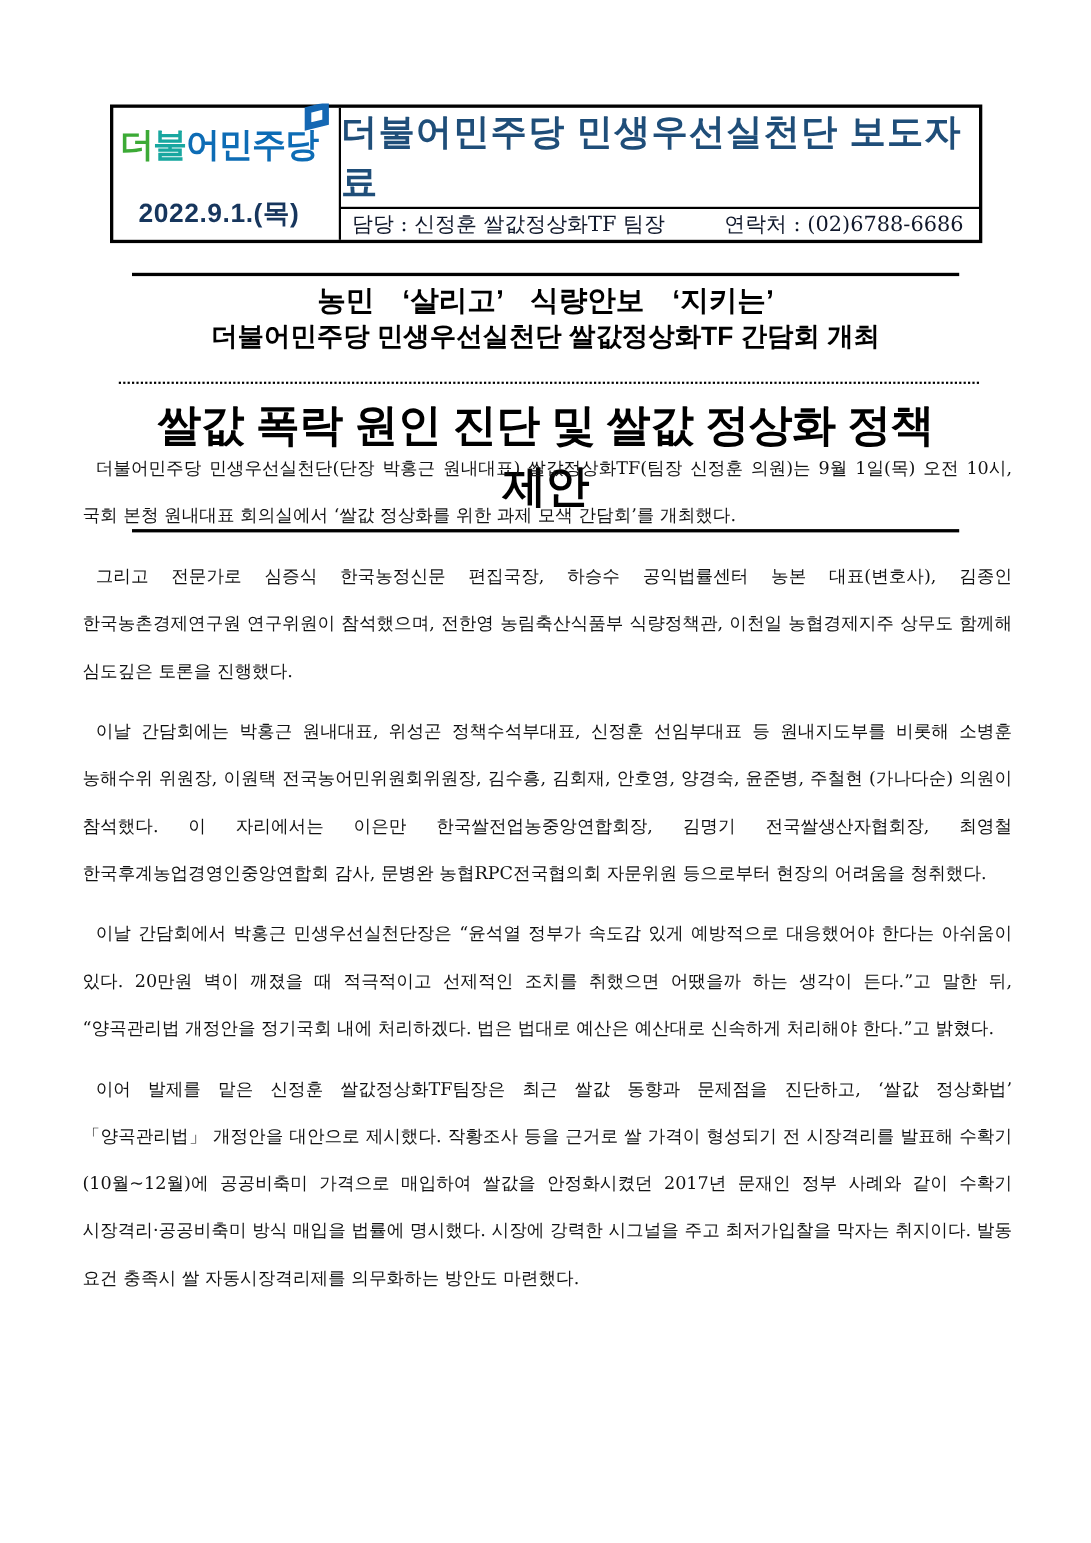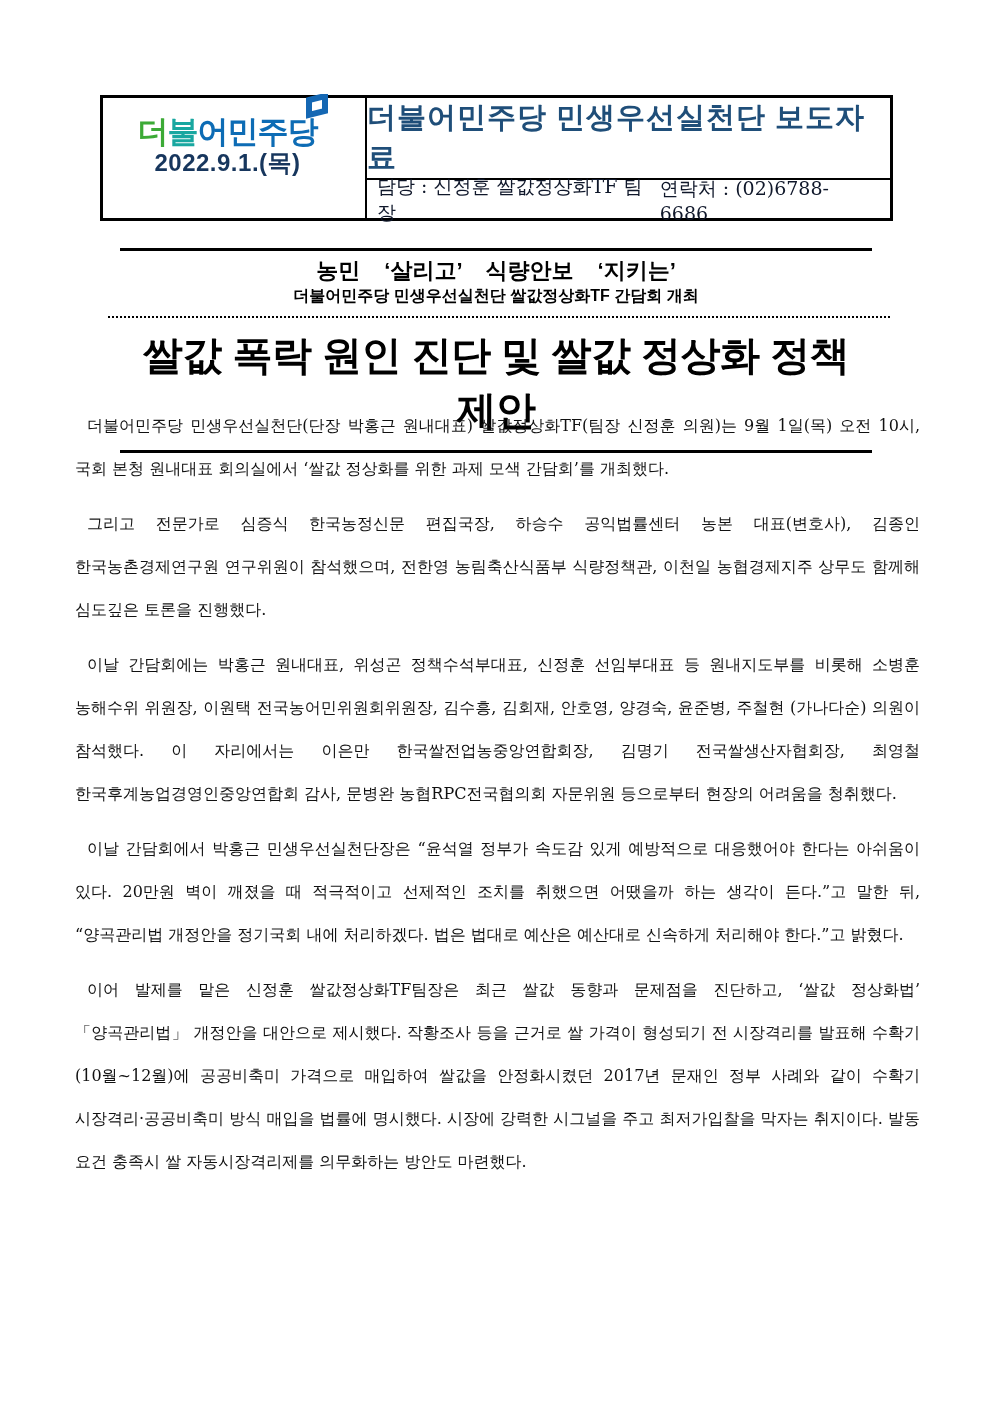--- a/index.html
+++ b/index.html
@@ -17,26 +17,26 @@
 
   
   .header-table {
     position: absolute;
     left: 100px; top: 95px;
     width: 793px; height: 126px;
     border: 3px solid #000;
     display: flex;
   }
   .header-left {
-    width: 264px;
+    width: 207px;
     border-right: 2px solid #000;
     display: flex;
     flex-direction: column;
     align-items: center;
-    justify-content: flex-start;
+    justify-content: space-between;
     padding: 10px 17px 8px 4px;
   }
   .logo-wrap { position: relative; margin-top: 8px; }
   .logo-text {
     font-family: "Liberation Sans", sans-serif;
     font-weight: bold;
     font-size: 31px;
     letter-spacing: -1px;
     line-height: 1;
     white-space: nowrap;
@@ -56,21 +56,21 @@
   .header-title-cell {
     flex: 1;
     border-bottom: 2px solid #000;
     display: flex;
     align-items: center;
     justify-content: center;
   }
   .header-title {
     font-family: "Liberation Sans", sans-serif;
     font-weight: bold;
-    font-size: 29px;
+    font-size: 33px;
     letter-spacing: 1px;
   }
   .header-contact-cell {
     height: 39px;
     display: flex;
     align-items: center;
     justify-content: space-between;
     padding: 0 14px 0 10px;
     font-size: 19px;
     font-family: "DejaVu Serif", serif;
@@ -83,30 +83,30 @@
     left: 120px; top: 248px;
     width: 752px;
     border-top: 3px solid #000;
     border-bottom: 3px solid #000;
     text-align: center;
     font-family: "Liberation Sans", sans-serif;
     color: #000;
   }
   .headline-sub1 {
     margin-top: 6px;
-    font-size: 22px;
+    font-size: 26px;
     font-weight: bold;
     word-spacing: 18px;
     line-height: 1.3;
   }
   .headline-sub2 {
-    font-size: 16px;
+    font-size: 24px;
     font-weight: bold;
     line-height: 1.3;
-    margin-bottom: 10px;
+    margin-bottom: 25px;
   }
   .headline-dotted {
     border: none;
     border-top: 2px dotted #000;
     margin-left: -12px;
     margin-right: -18px;
   }
   .headline-main {
     font-size: 40px;
     font-weight: bold;

